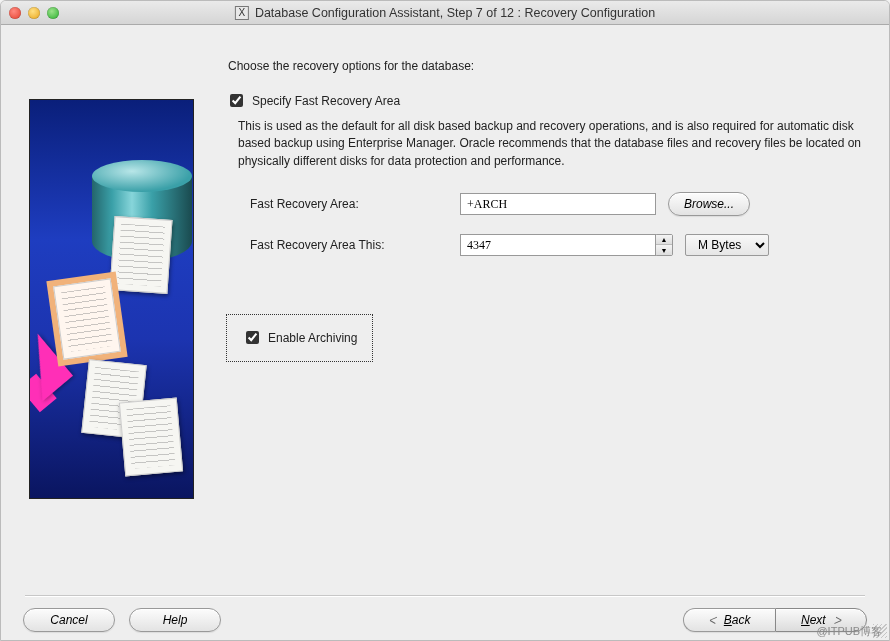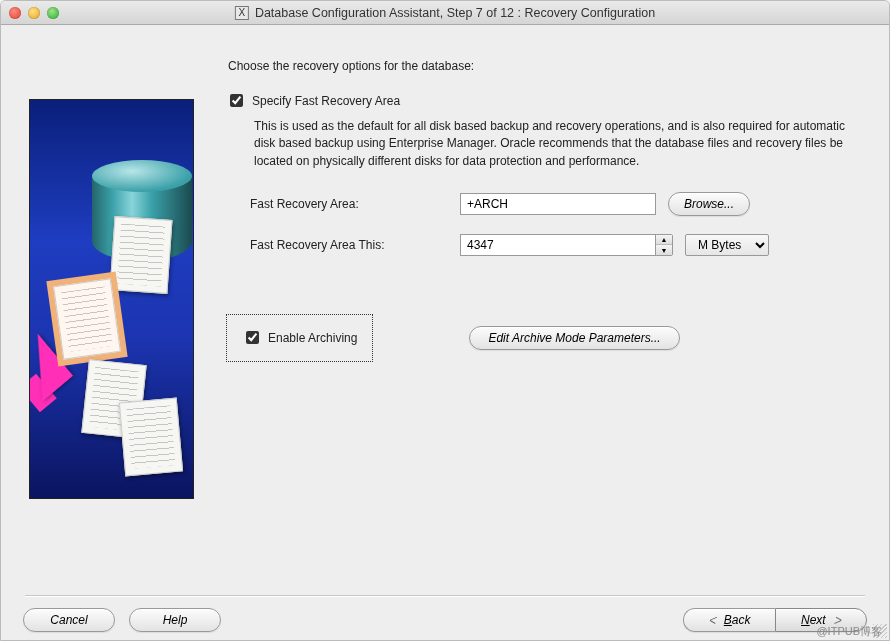--- a/index.html
+++ b/index.html
@@ -23,24 +23,24 @@
   .p1 { top: 118px; left: 82px; transform: rotate(4deg); }
   .p2 { top: 182px; left: 28px; transform: rotate(-8deg); background: #fff6ef; box-shadow: 0 0 0 6px #f1b27a, 1px 2px 4px rgba(0,0,0,0.45); }
   .p3 { top: 262px; left: 55px; transform: rotate(6deg); }
   .p4 { top: 300px; left: 92px; transform: rotate(-5deg); }
   .arrow { position: absolute; top: 240px; left: -10px; width: 0; height: 0; border-left: 40px solid transparent; border-right: 0 solid transparent; border-bottom: 55px solid #ff2fb7; transform: rotate(-40deg); filter: drop-shadow(1px 1px 2px rgba(0,0,0,0.4)); }
   .arrow-stem { position: absolute; top: 282px; left: -8px; width: 32px; height: 22px; background: #ff2fb7; transform: rotate(50deg); }
   .main { flex: 1; display: flex; flex-direction: column; }
   .prompt { margin: 0 0 18px 2px; font-size: 12px; }
   .row-check { display: flex; align-items: center; gap: 6px; margin-bottom: 4px; }
   .row-check input[type=checkbox] { width: 13px; height: 13px; accent-color: #333; }
-  .desc { margin: 4px 0 16px 28px; line-height: 1.45; }
+  .desc { margin: 4px 0 16px 12px; line-height: 1.45; }
   .formrow { display: flex; align-items: center; margin: 6px 0 12px 24px; }
   .formrow .label { width: 210px; }
-  .text-input { width: 196px; height: 22px; border: 1px solid #999; padding: 2px 6px; background: #fff; font-family: Liberation Sans, sans-serif; font-size: 12px; }
+  .text-input { width: 196px; height: 22px; border: 1px solid #999; padding: 2px 6px; background: #fff; font-family: Liberation Serif, serif; font-size: 12px; }
   .browse-btn, .std-btn, .edit-btn, .filevar-btn, .nav-btn { font-family: inherit; font-size: 12px; height: 24px; border: 1px solid #999; border-radius: 12px; background: linear-gradient(#fcfcfc, #e3e3e3); padding: 0 14px; cursor: pointer; display: inline-flex; align-items: center; justify-content: center; box-shadow: 0 1px 0 #fff inset, 0 1px 1px rgba(0,0,0,0.08); font-style: italic; }
   .browse-btn { margin-left: 12px; width: 82px; }
   .spinner { display: inline-flex; flex-direction: column; border: 1px solid #999; border-radius: 2px; margin-left: -1px; height: 22px; }
   .spinner button { width: 16px; height: 11px; border: none; background: linear-gradient(#f4f4f4, #ddd); font-size: 7px; line-height: 7px; padding: 0; cursor: pointer; }
   .spinner button:first-child { border-bottom: 1px solid #bbb; }
   .unit-select { width: 84px; height: 22px; margin-left: 12px; font-size: 12px; border: 1px solid #999; border-radius: 2px; background: linear-gradient(#f8f8f8, #e6e6e6); padding: 0 8px; }
   .archiving-row { display: flex; align-items: center; gap: 4px; margin-top: 46px; }
   .archiving-row .row-check { margin: 12px; padding-bottom: 1px; }
   .dotted-box { border: 1px dotted #333; padding: 1px 3px; display: inline-flex; align-items: center; }
   .edit-btn { margin-left: 92px; padding: 0 18px; }
@@ -117,21 +117,20 @@
           </select>
         </div>
 
         <div class="archiving-row">
           <span class="dotted-box">
             <span class="row-check">
               <input type="checkbox" checked="" style="">
               <span>Enable Archiving</span>
             </span>
           </span>
-          <button class="edit-btn">Edit Archive Mode Parameters...</button>
         </div>
       </div>
     </div>
 
     <div class="bottom-area">
       <div class="sep"></div>
       <div class="nav-row">
         <div class="left">
           <button class="nav-btn">Cancel</button>
           <button class="nav-btn">Help</button>

